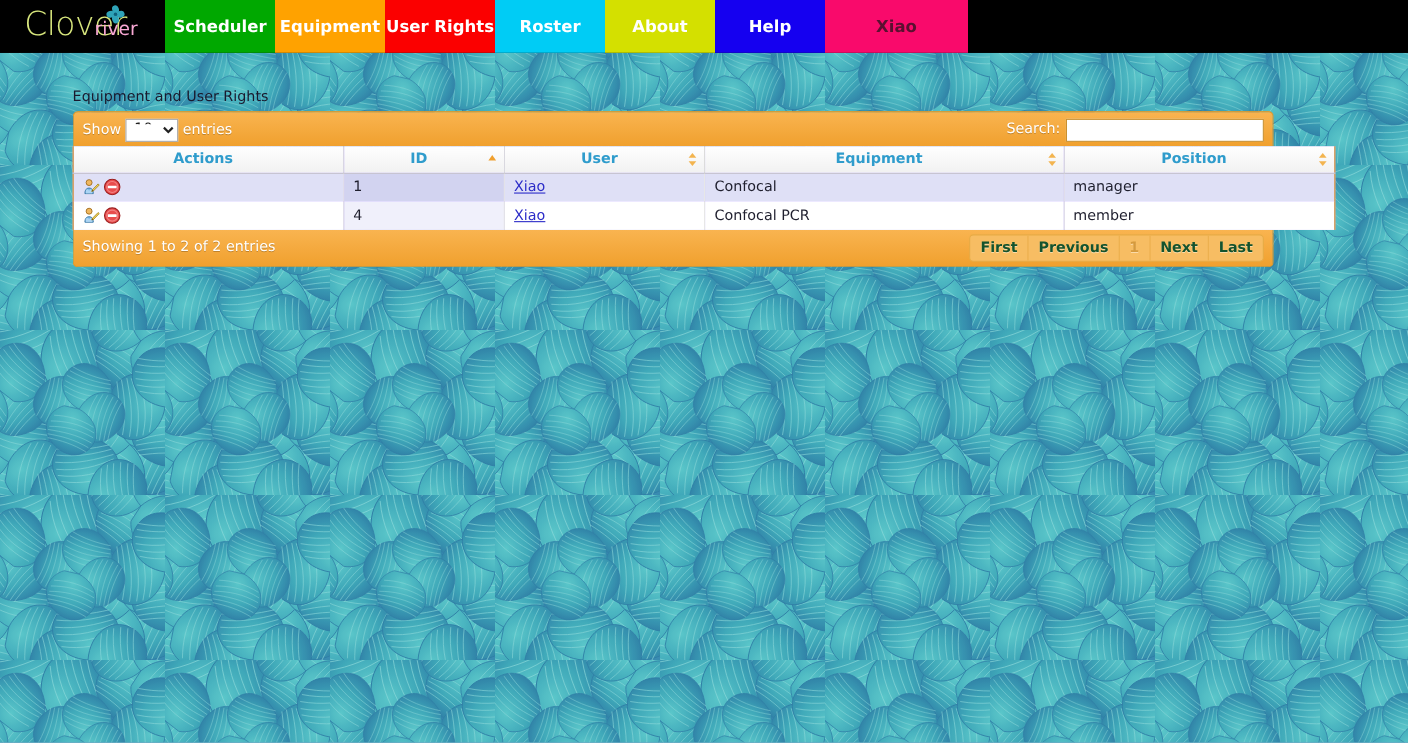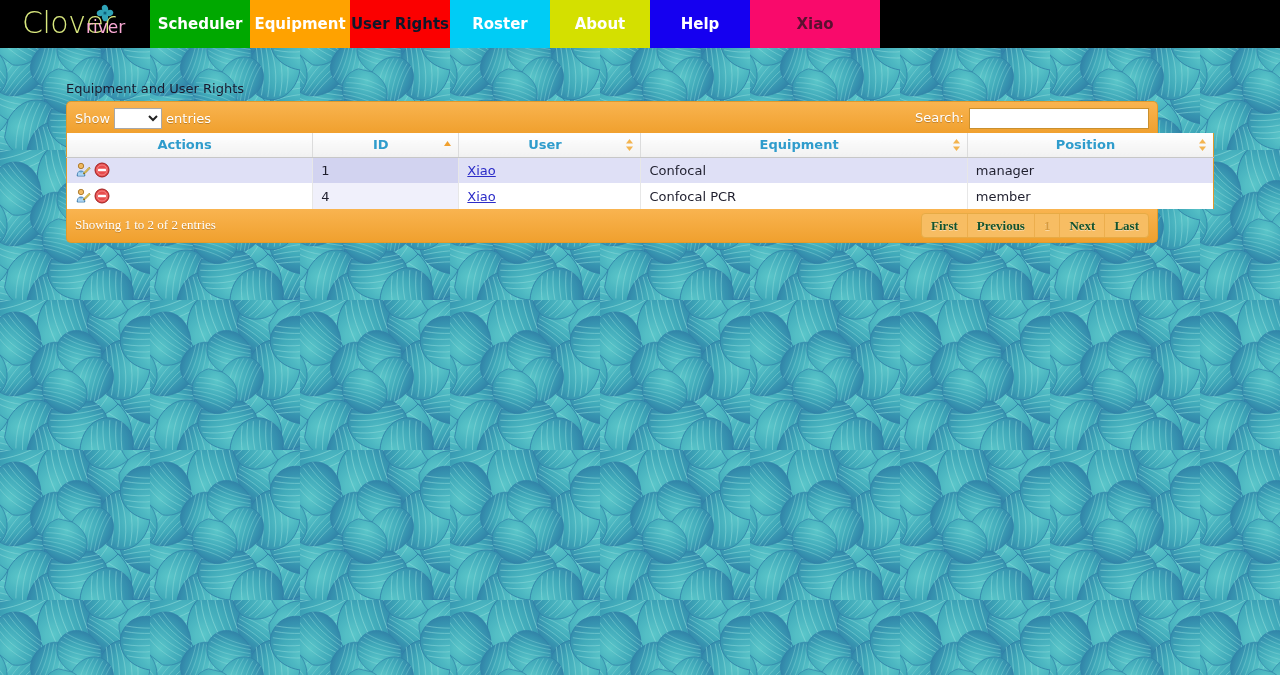--- a/index.html
+++ b/index.html
@@ -113,21 +113,20 @@
   }
   .dt-bar-top {
     border-radius: 5px 5px 0 0;
     border-bottom: none;
     height: 32px;
   }
   .dt-bar-bottom {
     border-radius: 0 0 5px 5px;
     border-top: none;
     height: 34px;
-    font-family: Liberation Serif, serif;
   }
   .dt-length {
     position: absolute;
     left: 8px; top: 6px;
     color: #ffffff;
     font-size: 13px;
     text-shadow: 0 1px 0 rgba(0,0,0,0.22);
     display: flex;
     align-items: center;
     gap: 4px;
@@ -322,21 +321,21 @@
     </span>
     <span class="logo-text2">river</span>
   </div>
 
   <a class="navitem" style="background: rgb(0, 168, 0); color: rgb(255, 255, 255); flex: 0 0 100px;">
       <span>Scheduler</span>
     </a>
   <a class="navitem" style="background: rgb(255, 162, 0); color: rgb(255, 255, 255); flex: 0 0 100px;">
       <span>Equipment</span>
     </a>
-  <a class="navitem" style="background: rgb(251, 0, 0); color: #0f172a; flex: 0 0 100px;">
+  <a class="navitem" style="background: rgb(251, 0, 0); color: #ffffff; flex: 0 0 100px;">
       <span>User Rights</span>
     </a>
   <a class="navitem" style="background: rgb(0, 204, 245); color: rgb(255, 255, 255); flex: 0 0 100px;">
       <span>Roster</span>
     </a>
   <a class="navitem" style="background: rgb(212, 224, 0); color: rgb(255, 255, 255); flex: 0 0 100px;">
       <span>About</span>
     </a>
   <a class="navitem" style="background: rgb(21, 0, 240); color: rgb(255, 255, 255); flex: 0 0 100px;">
       <span>Help</span>

